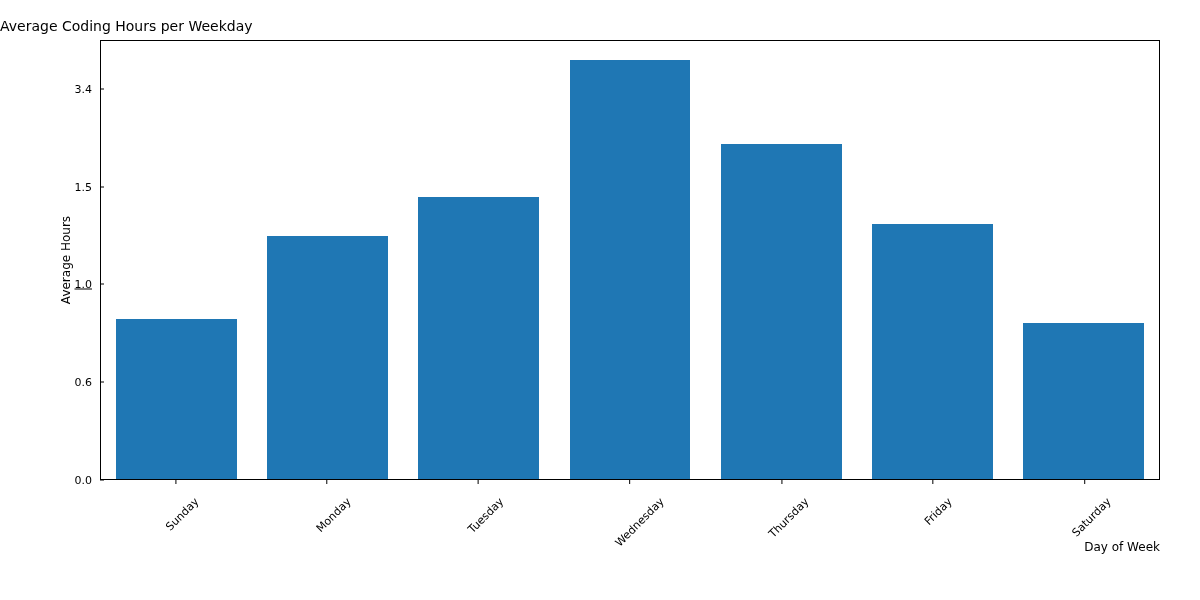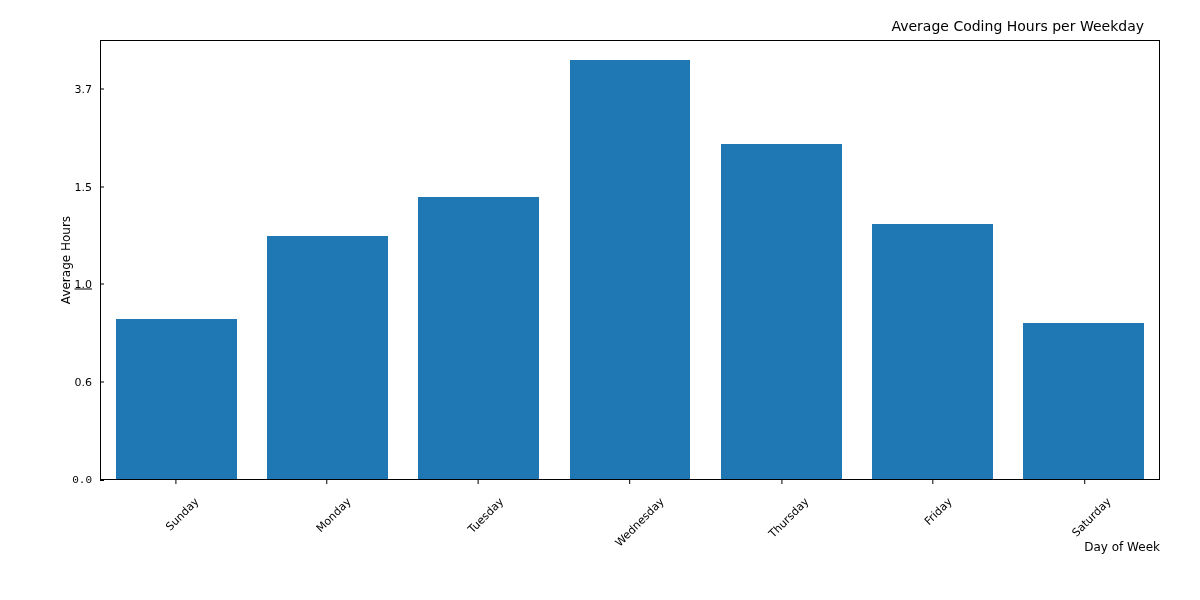--- a/index.html
+++ b/index.html
@@ -19,21 +19,21 @@
       left: 100px;
       top: 40px;
       width: 1060px;
       height: 440px;
     }
     .chart-title {
       position: absolute;
       top: 18px;
       left: 0;
       width: 1144px;
-      text-align: right;
+      text-align: left;
       font-size: 14px;
       color: #000;
     }
     .plot-area {
       position: relative;
       width: 100%;
       height: 100%;
       border-top: 1px solid black;
       border-bottom: 1px solid black;
       border-left: 1px solid black;
@@ -142,38 +142,38 @@
 </head>
 <body>
 
 <div class="chart-title">Average Coding Hours per Weekday</div>
 
 <div class="y-label">
   <span>Average Hours</span>
 </div>
 
 <div class="y-axis" id="y-axis">
-    <div class="y-tick" style="bottom: 0%; transform: translateY(50%); font-family: Liberation Mono, monospace;">
+    <div class="y-tick" style="bottom: 0%; transform: translateY(50%);">
       <span style="padding-right: 8px;">0.0</span>
       <div class="y-tick-mark"></div>
     </div>
     <div class="y-tick" style="bottom: 22.2222%; transform: translateY(50%);">
       <span style="padding-right: 8px;">0.6</span>
       <div class="y-tick-mark"></div>
     </div>
     <div class="y-tick" style="bottom: 44.4444%; transform: translateY(50%);">
       <span style="padding-right: 8px; text-decoration: underline;">1.0</span>
       <div class="y-tick-mark"></div>
     </div>
     <div class="y-tick" style="bottom: 66.6667%; transform: translateY(50%);">
       <span style="padding-right: 8px;">1.5</span>
       <div class="y-tick-mark"></div>
     </div>
     <div class="y-tick" style="bottom: 88.8889%; transform: translateY(50%);">
-      <span style="padding-right: 8px;">3.7</span>
+      <span style="padding-right: 8px;">3.4</span>
       <div class="y-tick-mark"></div>
     </div>
   </div>
 
 <div class="chart-container">
   <div class="plot-area">
     <div class="bars" id="bars">
         <div class="bar-slot">
           <div class="bar" style="height: 36.4444%; background: rgb(31, 119, 180);"></div>
         </div>

